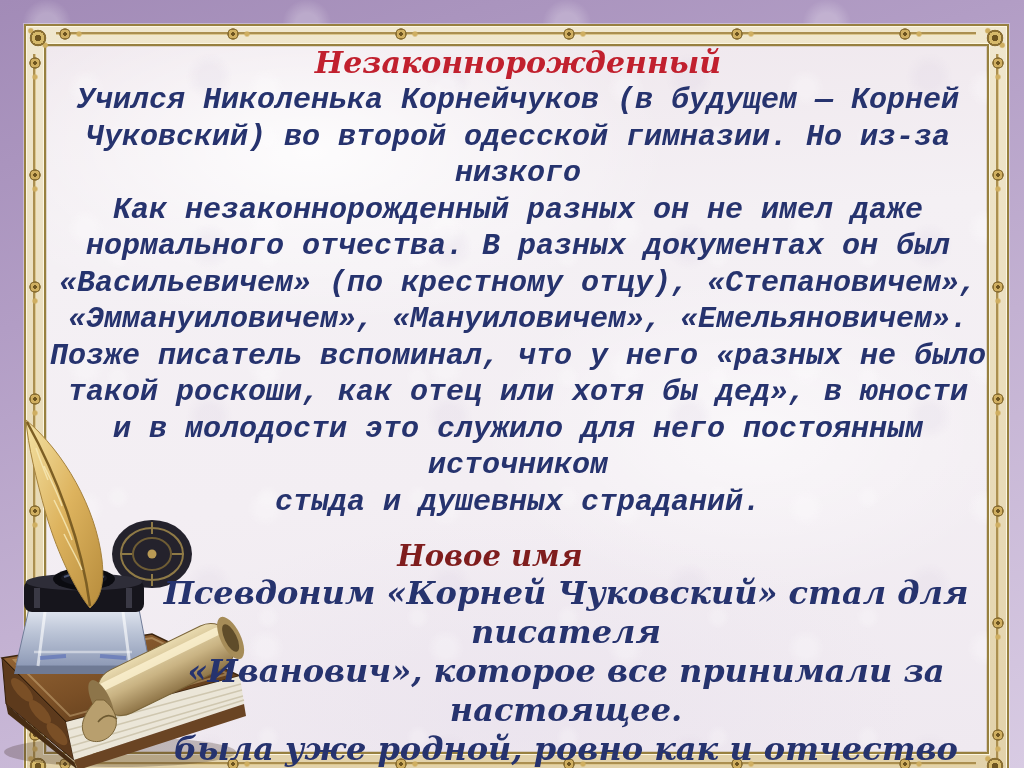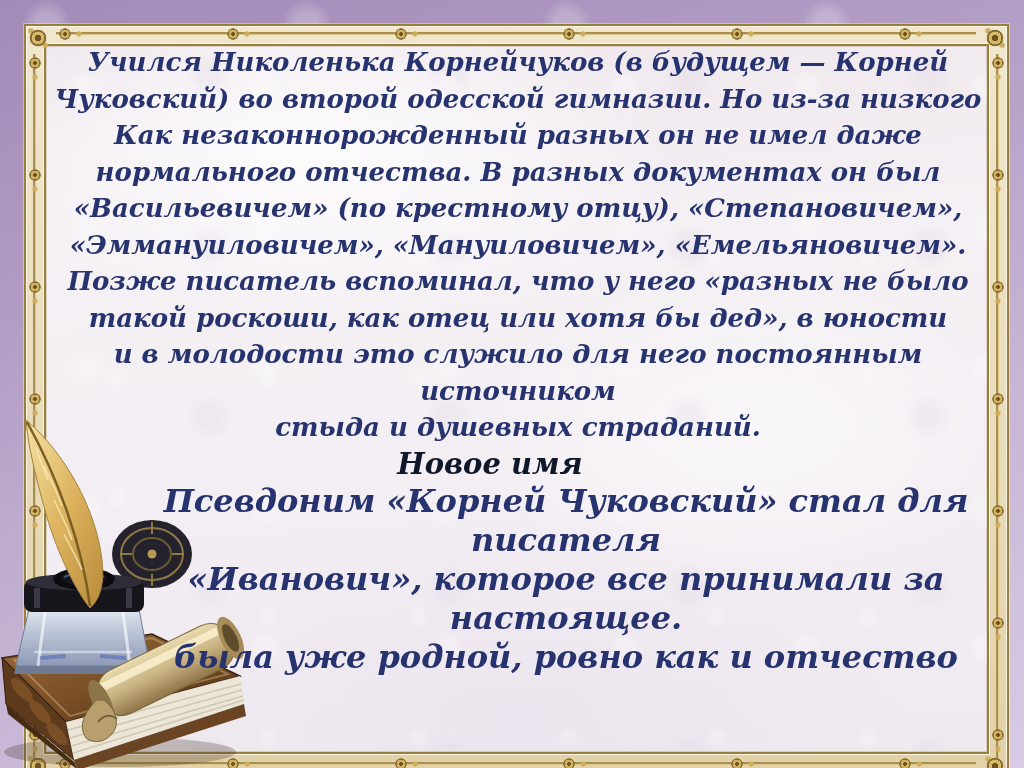--- a/index.html
+++ b/index.html
@@ -77,22 +77,22 @@
   }
   .corner.tl{left:26px;top:26px;} .corner.tr{right:17px;top:26px;}
   .corner.bl{left:26px;top:754px;} .corner.br{right:17px;top:754px;}
 
   
   .content{
     position:absolute;left:40px;right:28px;top:44px;z-index:4;
     text-align:center;font-style:italic;font-weight:bold;color:#26336e;
   }
   .h1{font-size:30px;line-height:38px;color:#c1202e;}
-  .h2{font-size:29px;line-height:35px;color:#0f172a;margin-right:56px;margin-top:1px;}
-  .s1 .ln{font-size:26px;line-height:36.5px;}
+  .h2{font-size:29px;line-height:35px;color:#7f1d1d;margin-right:56px;margin-top:19px;}
+  .s1 .ln{font-size:30px;line-height:36.5px;font-family:Liberation Mono, monospace;}
   .s2{padding-left:96px;}
   .s2 .ln{font-size:32px;line-height:39px;}
 
   
   .illus{position:absolute;left:0;top:408px;z-index:3;}
 </style>
 </head>
 <body>
 
 <div class="outer-texture"></div>
@@ -104,20 +104,21 @@
 <div class="orn h b"></div>
 <div class="orn v l"></div>
 <div class="orn v r"></div>
 <div class="corner tl"></div>
 <div class="corner tr"></div>
 <div class="corner bl"></div>
 <div class="corner br"></div>
 
 <div class="content">
   <div class="s1">
+    <div class="h1">Незаконнорожденный</div>
     <div class="ln">Учился Николенька Корнейчуков (в будущем — Корней</div>
     <div class="ln">Чуковский) во второй одесской гимназии. Но из-за низкого</div>
     <div class="ln">Как незаконнорожденный разных он не имел даже</div>
     <div class="ln">нормального отчества. В разных документах он был</div>
     <div class="ln">«Васильевичем» (по крестному отцу), «Степановичем»,</div>
     <div class="ln">«Эммануиловичем», «Мануиловичем», «Емельяновичем».</div>
     <div class="ln">Позже писатель вспоминал, что у него «разных не было</div>
     <div class="ln">такой роскоши, как отец или хотя бы дед», в юности</div>
     <div class="ln">и в молодости это служило для него постоянным источником</div>
     <div class="ln">стыда и душевных страданий.</div>

